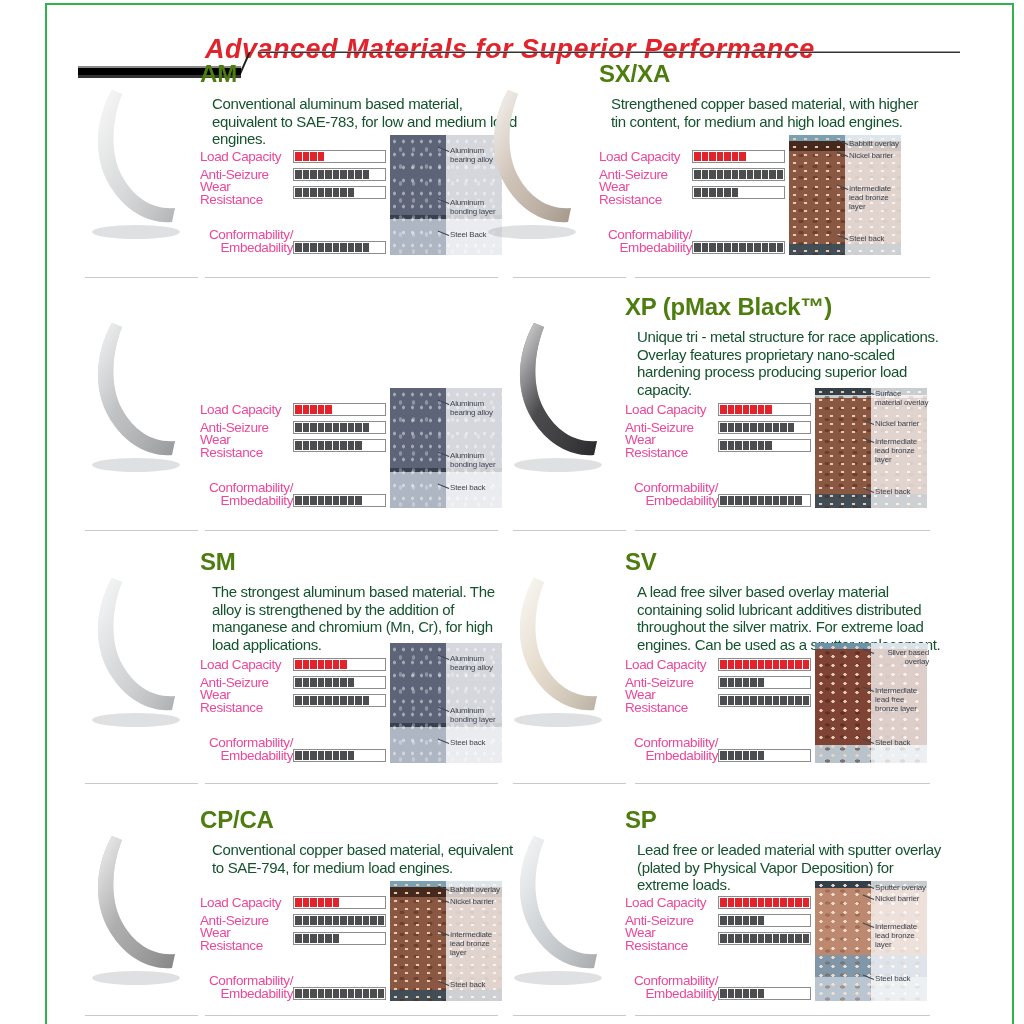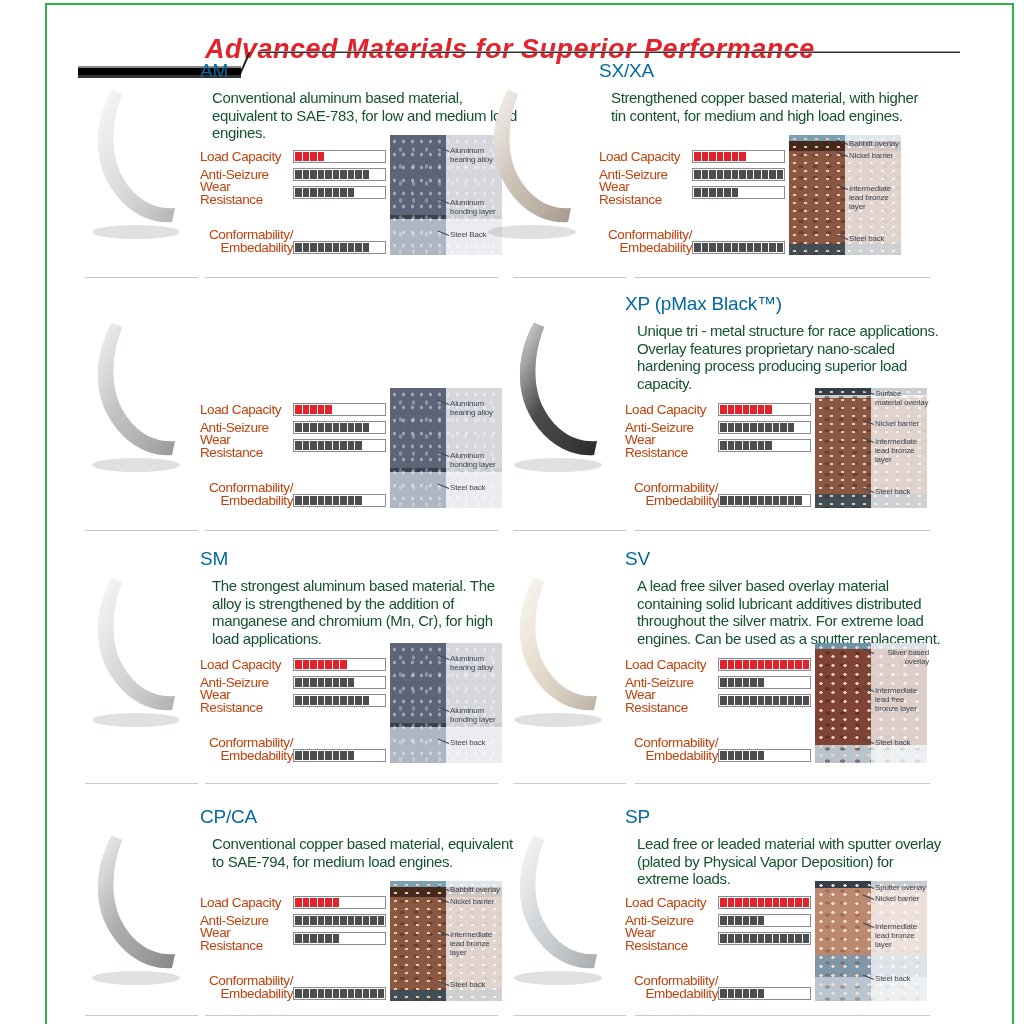--- a/index.html
+++ b/index.html
@@ -31,30 +31,30 @@
   .pos-0{left:78px;top:60px;width:424px;height:195px}
   .pos-1{left:474px;top:60px;width:427px;height:195px}
   .pos-2{left:78px;top:293px;width:424px;height:215px}
   .pos-3{left:500px;top:293px;width:427px;height:215px}
   .pos-4{left:78px;top:548px;width:424px;height:215px}
   .pos-5{left:500px;top:548px;width:427px;height:215px}
   .pos-6{left:78px;top:806px;width:424px;height:195px}
   .pos-7{left:500px;top:806px;width:427px;height:195px}
   .content{position:absolute;left:122px;right:0;top:0;bottom:0;}
   .pos-1 .content,.pos-3 .content,.pos-5 .content,.pos-7 .content{left:125px;}
-  .mheading{margin:0;font-size:19px;font-weight:normal;color:#0369a1;letter-spacing:-.2px;}
+  .mheading{margin:0;font-size:24px;font-weight:bold;color:#4d7c0f;letter-spacing:-.2px;}
   .mdesc{margin:7px 0 0 12px;width:308px;font-size:15px;line-height:1.17;
     color:#14532d;letter-spacing:-.35px;}
   
   .bearing{position:absolute;left:0;top:24px;width:120px;height:160px;}
   
   .ratings{position:absolute;left:0;bottom:0;width:308px;}
   .rrow{display:flex;align-items:center;height:17px;margin-bottom:1px;}
   .rrow.last{margin-top:26px;height:27px;align-items:flex-end;text-align:right;}
-  .rlabel{flex:0 0 93px;font-size:13.5px;line-height:13px;color:#c2410c;
+  .rlabel{flex:0 0 93px;font-size:13.5px;line-height:13px;color:#ec4899;
     letter-spacing:-.4px;white-space:pre-line;}
   .rbar{display:inline-flex;gap:1px;box-sizing:border-box;width:93px;height:13px;
     border:1px solid #8c8c8c;background:#fff;padding:1px;margin-bottom:0;}
   .rbar i{flex:1 1 0;background:transparent;}
   .rbar i.on{background:#4c4d4f;}
   .rbar.red i.on{background:#e3232b;}
   
   .diagram{position:absolute;right:0;bottom:0;width:112px;height:120px;}
   .strata,.fade{position:absolute;}
   .strata{inset:0;}

